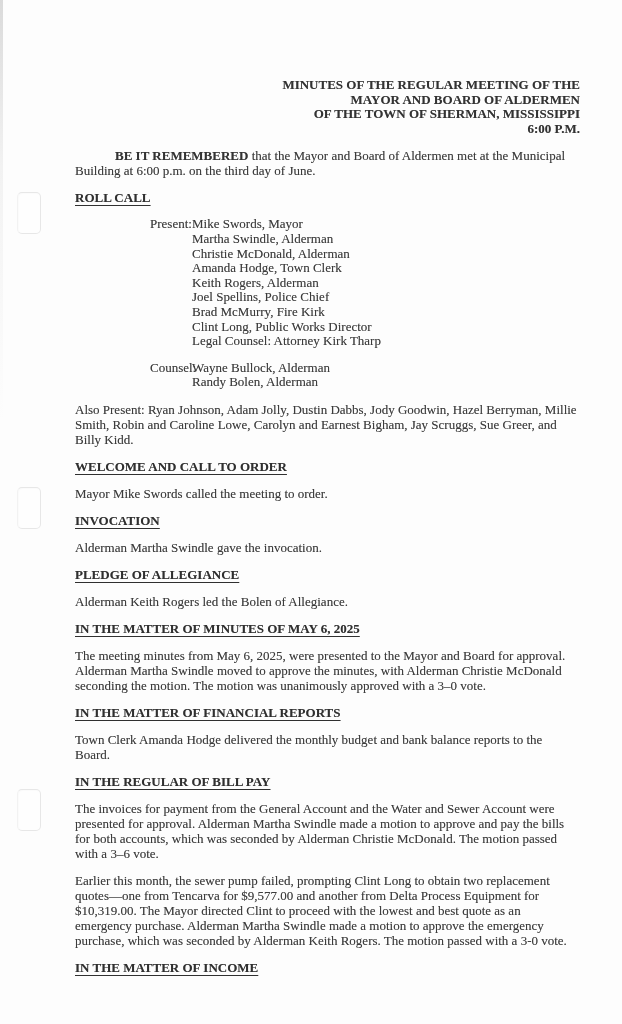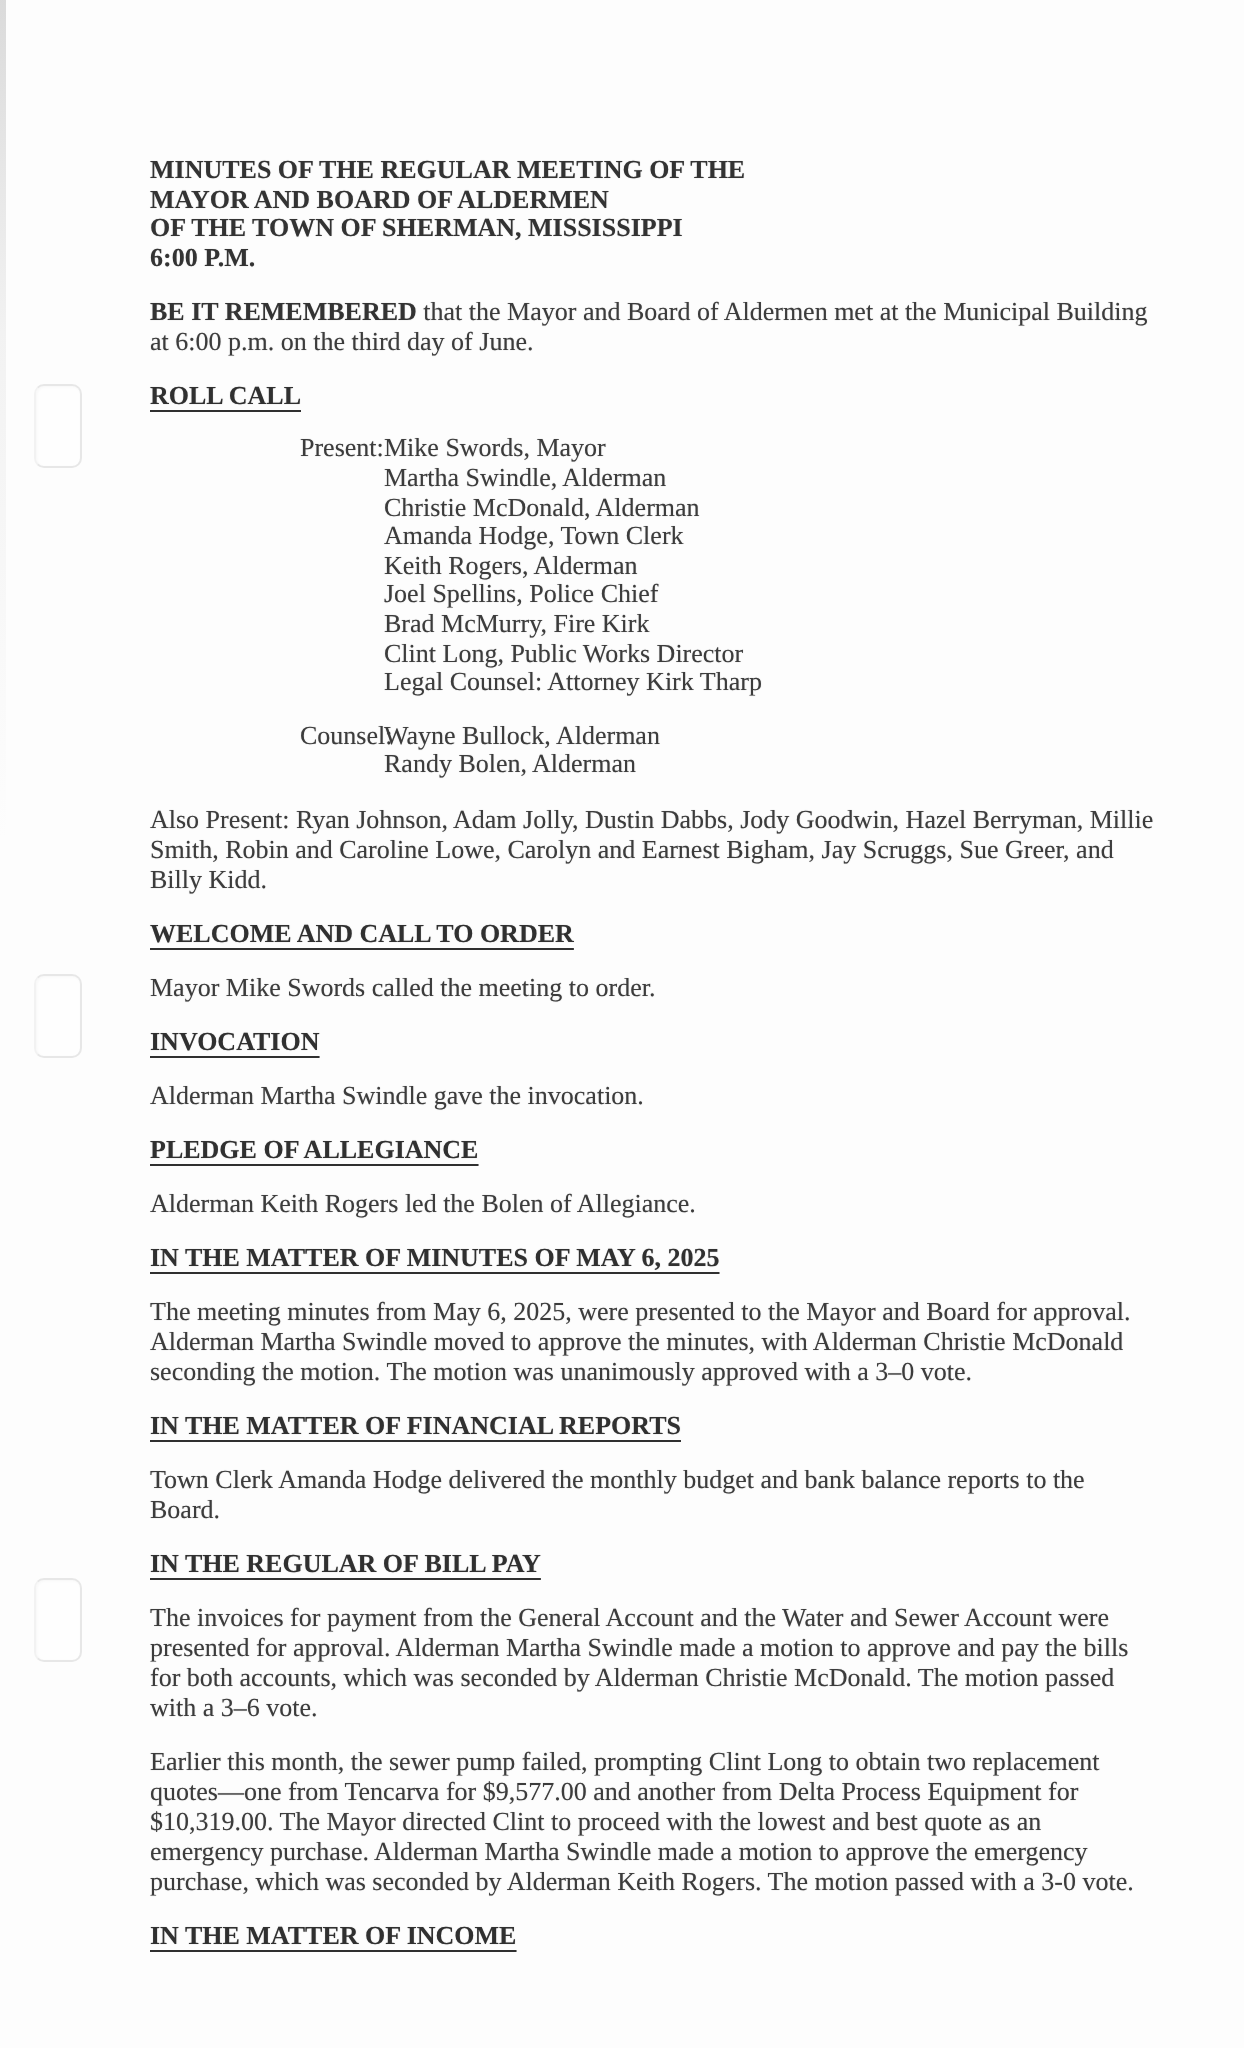--- a/index.html
+++ b/index.html
@@ -45,40 +45,41 @@
   .content {
     position: absolute;
     left: 75px;
     top: 78px;
     width: 505px;
     font-size: 13px;
     line-height: 15px;
     text-shadow: 0 0 0.5px rgba(70,70,70,0.45);
   }
   .title-block {
-    text-align: left;
+    text-align: right;
     font-weight: bold;
     color: #333333;
     line-height: 14.6px;
     margin-bottom: 12px;
   }
   .heading {
     font-weight: bold;
     color: #303030;
     text-decoration: underline;
     text-underline-offset: 2.5px;
     text-decoration-thickness: 1.3px;
     margin: 0 0 12px 0;
   }
   p.para {
     margin: 0 0 12px 0;
   }
   .lead-bold {
     font-weight: bold;
     color: #333333;
+    margin-left: 40px;
   }
   .rc-block { margin: 0 0 12px 0; line-height: 14.6px; }
   .rc-first { display: flex; }
   .rc-label { display: inline-block; margin-left: 75px; width: 42px; flex: none; }
   .rc-label.absent-w { width: 42px; }
   .rc-line { margin-left: 117px; }
 </style>
 </head>
 <body>
 

